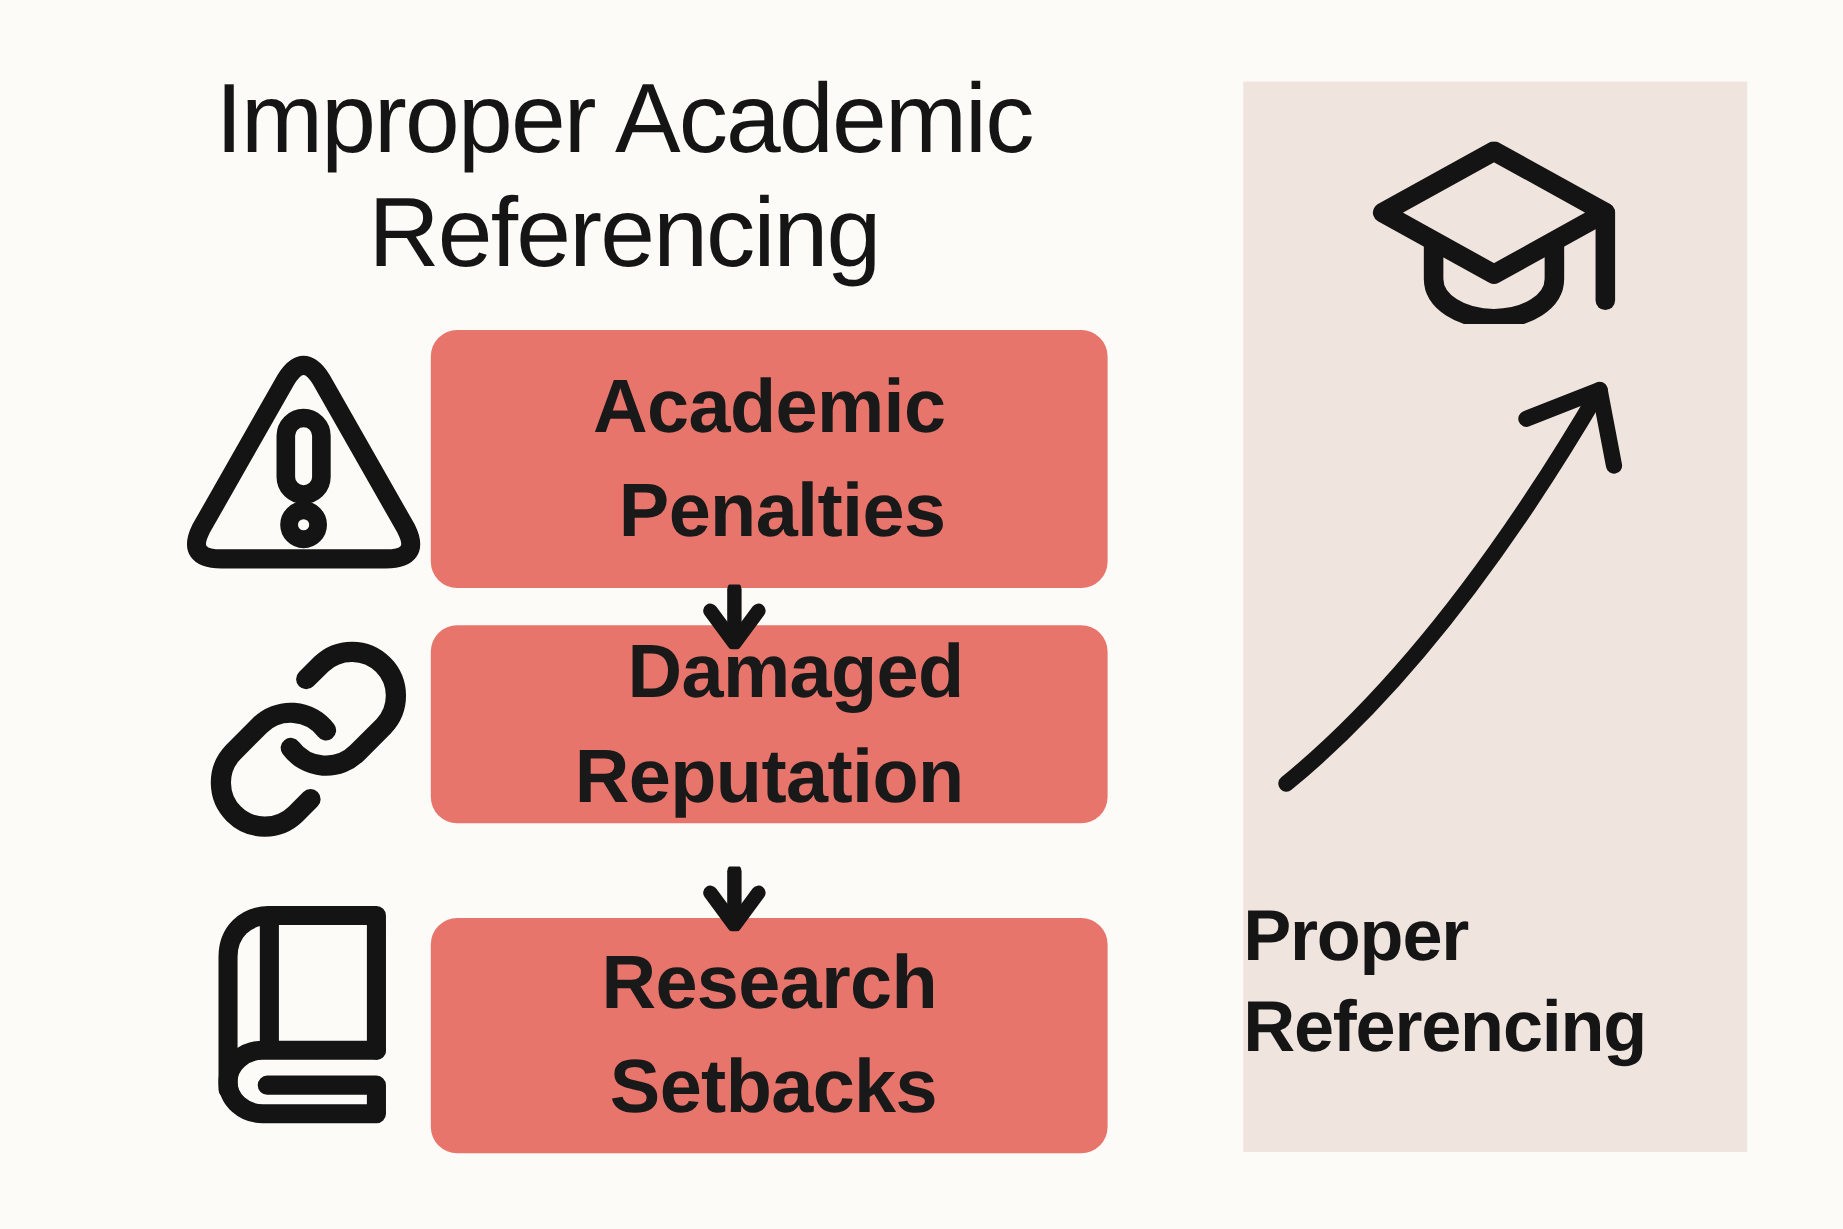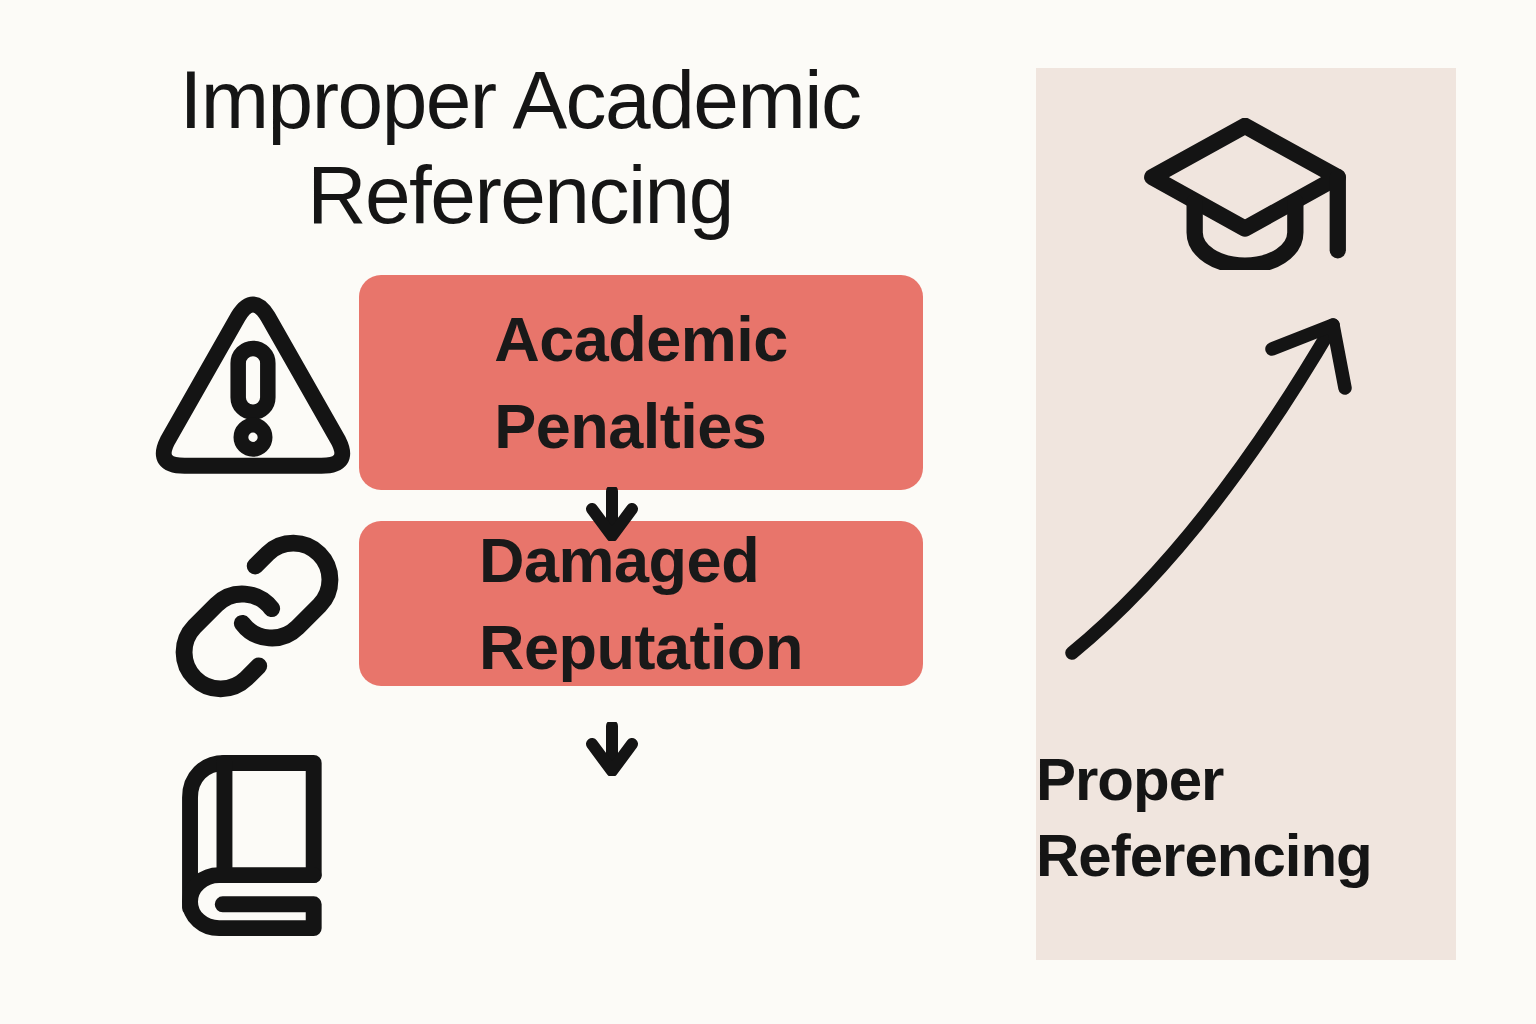--- a/index.html
+++ b/index.html
@@ -15,21 +15,21 @@
     position:absolute; left:55px; top:52px; width:930px;
     margin:0; text-align:center;
     font-size:82px; font-weight:400; line-height:1.16;
     letter-spacing:-1.5px; color:#151515;
     white-space:pre-line;
   }
   .flow-box {
     position:absolute; left:359px; width:564px;
     background:#E8756B; border-radius:22px;
     display:flex; align-items:center; justify-content:center;
-    text-align:left;
+    text-align:right;
     font-size:63px; font-weight:700; line-height:1.38;
     letter-spacing:-0.5px; color:#191919;
     white-space:pre-line;
   }
   .box-1 { top:275px; height:215px; }
   .box-2 { top:521px; height:165px; }
   .box-3 { top:765px; height:196px; }
   .icon  { position:absolute; }
   .icon path, .icon rect, .icon circle, .icon line {
     fill:none; stroke:#141414;
@@ -94,20 +94,24 @@
   <div class="flow-box box-2">
     <span>Damaged
 Reputation</span>
   </div>
 
   <svg class="down-arrow arrow-2" width="54" height="54" viewBox="0 0 54 54">
     <path d="M27 4 V35" fill="none" stroke="#141414" stroke-width="12" stroke-linecap="round"></path>
     <path d="M7 22 L27 49 L47 22" fill="none" stroke="#141414" stroke-width="12" stroke-linecap="round" stroke-linejoin="round"></path>
   </svg>
 
+  <div class="flow-box box-3">
+    <span>Research
+Setbacks</span>
+  </div>
 
   <div class="panel"></div>
 
   <svg class="icon cap" width="210" height="152" viewBox="1.6 3.8 20.8 15.4">
     <path d="M12 4.6 L21.4 9.8 L12 15 L2.6 9.8 Z" stroke-width="1.65"></path>
     <path d="M21.4 9.8 V17.2" stroke-width="1.65"></path>
     <path d="M6.9 12.3 V15.4 C6.9 17.3 9.2 18.75 12 18.75 C14.8 18.75 17.1 17.3 17.1 15.4 V12.3" stroke-width="1.65"></path>
   </svg>
 
   <svg class="icon curve" width="320" height="370" viewBox="0 0 320 370">

